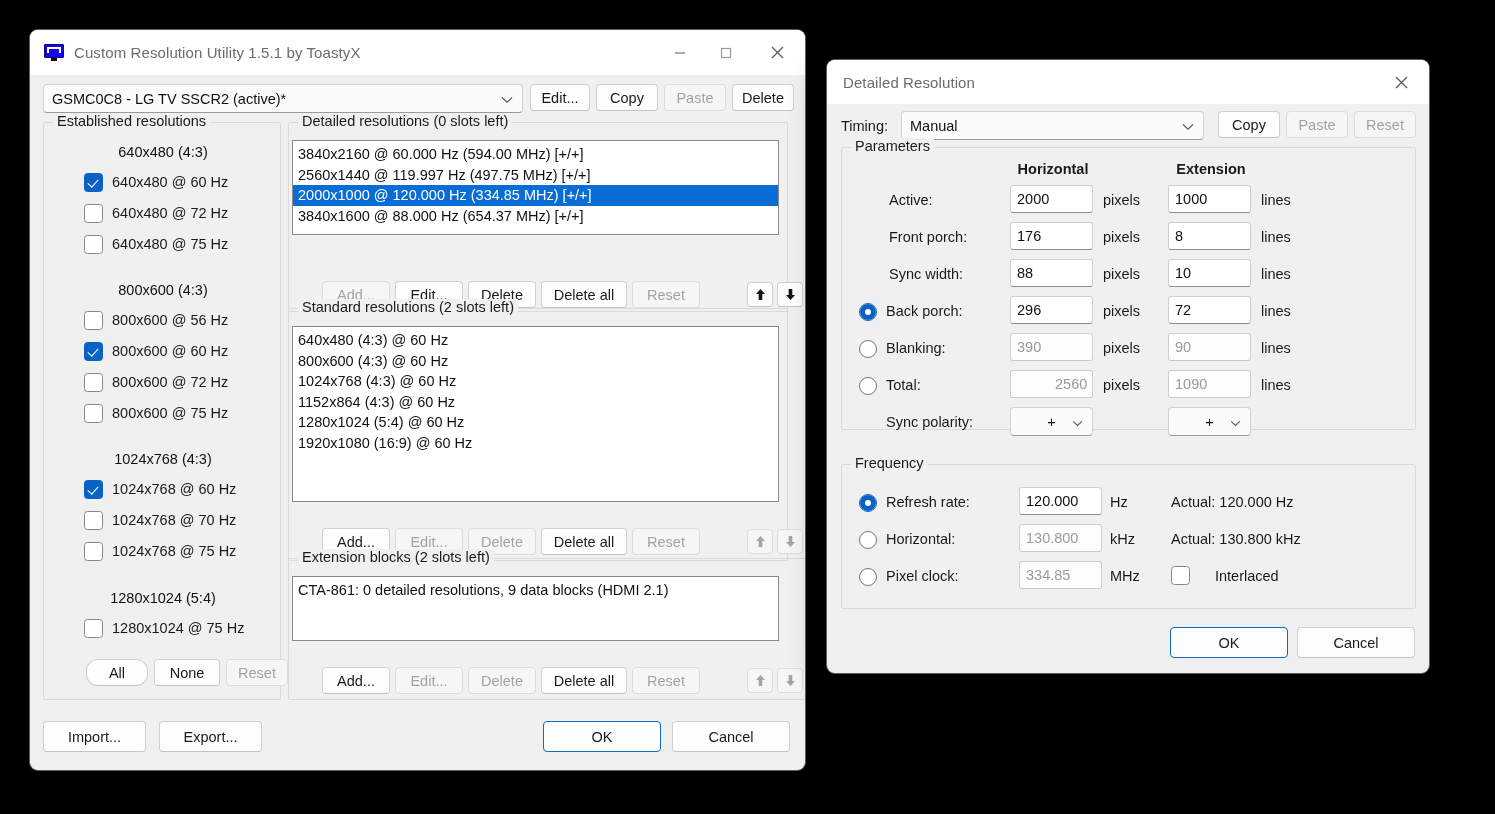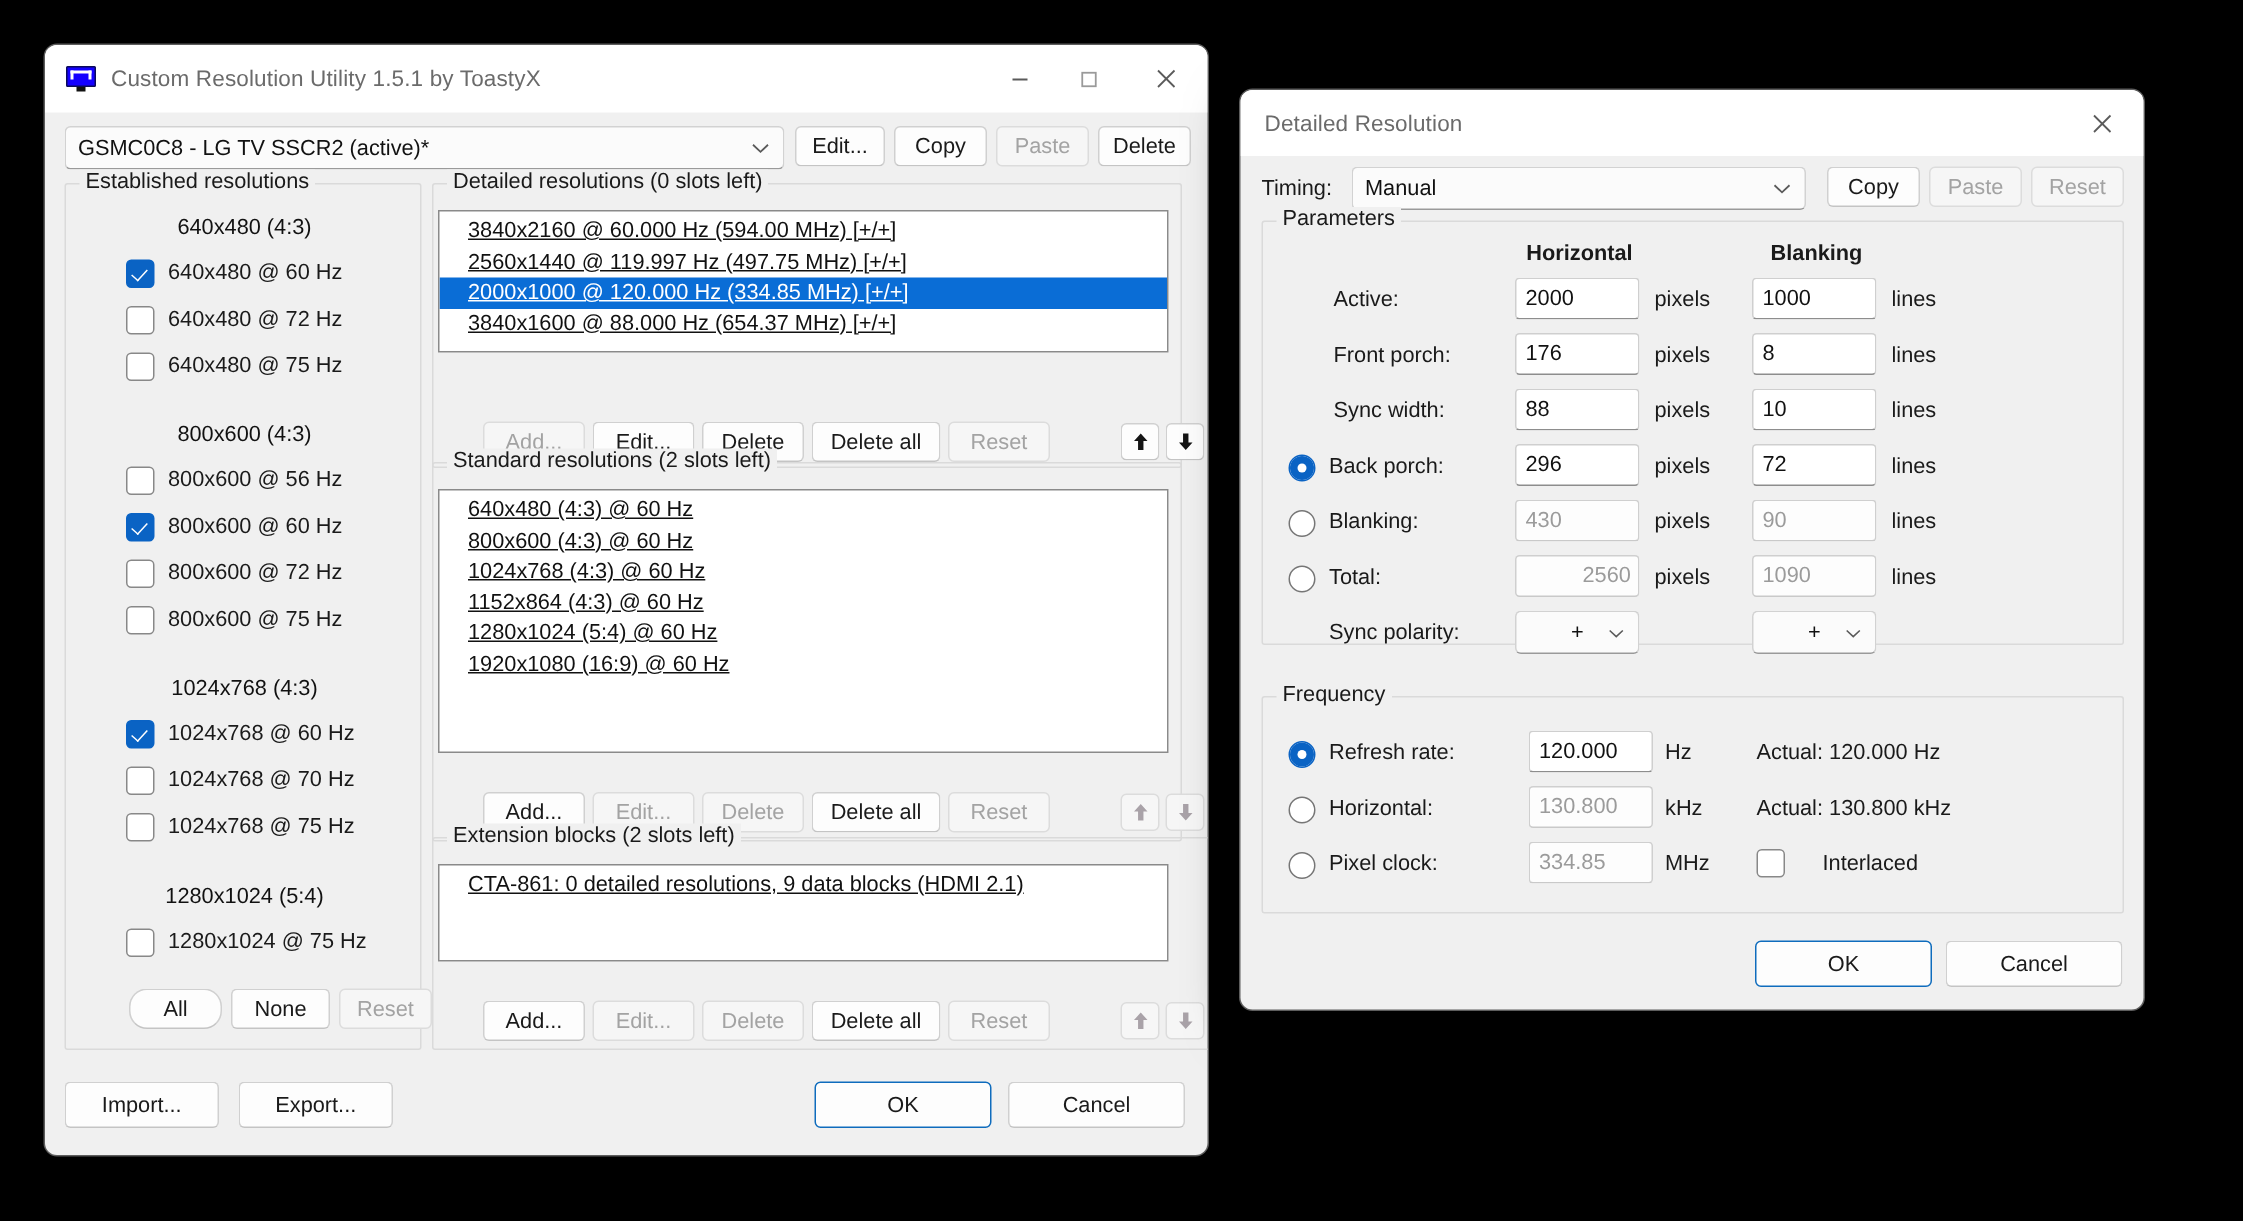--- a/index.html
+++ b/index.html
@@ -77,21 +77,21 @@
   .btn.arrow { width: 26px; height: 25px; padding: 0; font-size: 13px; }
 
   .listbox {
     background: #ffffff;
     border: 1px solid #8a8a8a;
     font-size: 14.5px;
     color: #111;
     padding: 3px 0 0 0;
     overflow: hidden;
   }
-  .listrow { padding: 0 19px; line-height: 20.5px; white-space: nowrap; text-decoration: underline; }
+  .listrow { padding: 0 5px; line-height: 20.5px; white-space: nowrap; }
   .listrow.selected { background: #0a6dd6; color: #ffffff; }
 
   .group {
     position: absolute;
     border: 1px solid #dadada;
     border-radius: 2px;
   }
   .group > .legend {
     position: absolute; top: -10px; left: 9px;
     background: #f0f0f0; padding: 0 4px;
@@ -371,21 +371,21 @@
       </span>
     </div>
     <div class="abs btn" style="left:391px; top:51px; width:62px;">Copy</div>
     <div class="abs btn disabled" style="left:459px; top:51px; width:62px;">Paste</div>
     <div class="abs btn disabled" style="left:527px; top:51px; width:62px;">Reset</div>
 
     <div class="group" style="left:14px; top:87px; width:575px; height:283px;">
       <div class="legend">Parameters</div>
 
       <div class="abs lbl hdr" style="left:161px; top:13px; width:100px; text-align:center;">Horizontal</div>
-      <div class="abs lbl hdr" style="left:319px; top:13px; width:100px; text-align:center;">Blanking</div>
+      <div class="abs lbl hdr" style="left:319px; top:13px; width:100px; text-align:center;">Extension</div>
 
       <div class="abs lbl" style="left:47px; top:44px;">Active:</div>
       <div class="abs input" style="left:168px; top:37px; width:83px;">2000</div>
       <div class="abs lbl" style="left:261px; top:44px;">pixels</div>
       <div class="abs input" style="left:326px; top:37px; width:83px;">1000</div>
       <div class="abs lbl" style="left:419px; top:44px;">lines</div>
 
       <div class="abs lbl" style="left:47px; top:81px;">Front porch:</div>
       <div class="abs input" style="left:168px; top:74px; width:83px;">176</div>
       <div class="abs lbl" style="left:261px; top:81px;">pixels</div>
@@ -400,21 +400,21 @@
 
       <div class="abs radio on" style="left:17px; top:155px;"></div>
       <div class="abs lbl" style="left:44px; top:155px;">Back porch:</div>
       <div class="abs input" style="left:168px; top:148px; width:83px;">296</div>
       <div class="abs lbl" style="left:261px; top:155px;">pixels</div>
       <div class="abs input" style="left:326px; top:148px; width:83px;">72</div>
       <div class="abs lbl" style="left:419px; top:155px;">lines</div>
 
       <div class="abs radio" style="left:17px; top:192px;"></div>
       <div class="abs lbl" style="left:44px; top:192px;">Blanking:</div>
-      <div class="abs input dim" style="left:168px; top:185px; width:83px;">430</div>
+      <div class="abs input dim" style="left:168px; top:185px; width:83px;">390</div>
       <div class="abs lbl" style="left:261px; top:192px;">pixels</div>
       <div class="abs input dim" style="left:326px; top:185px; width:83px;">90</div>
       <div class="abs lbl" style="left:419px; top:192px;">lines</div>
 
       <div class="abs radio" style="left:17px; top:229px;"></div>
       <div class="abs lbl" style="left:44px; top:229px;">Total:</div>
       <div class="abs input dim" style="left:168px; top:222px; width:83px;padding-left:44px;">2560</div>
       <div class="abs lbl" style="left:261px; top:229px;">pixels</div>
       <div class="abs input dim" style="left:326px; top:222px; width:83px;">1090</div>
       <div class="abs lbl" style="left:419px; top:229px;">lines</div>

